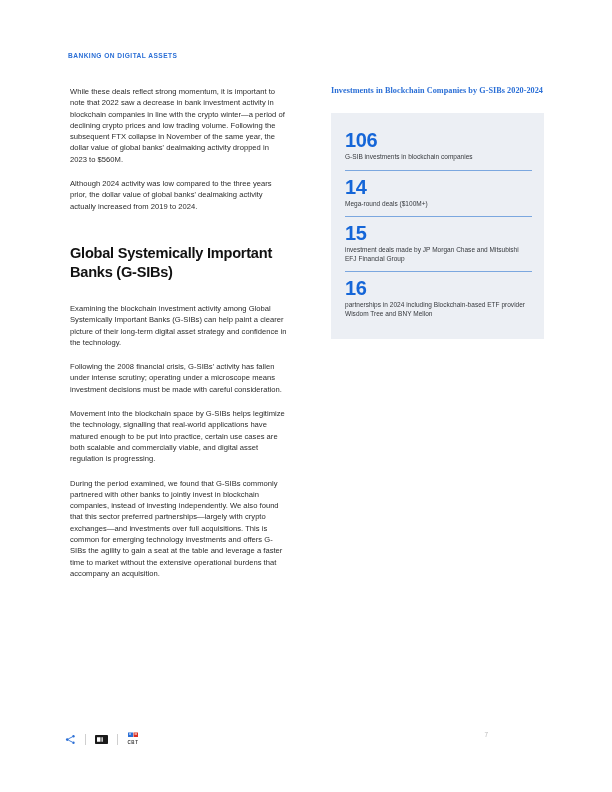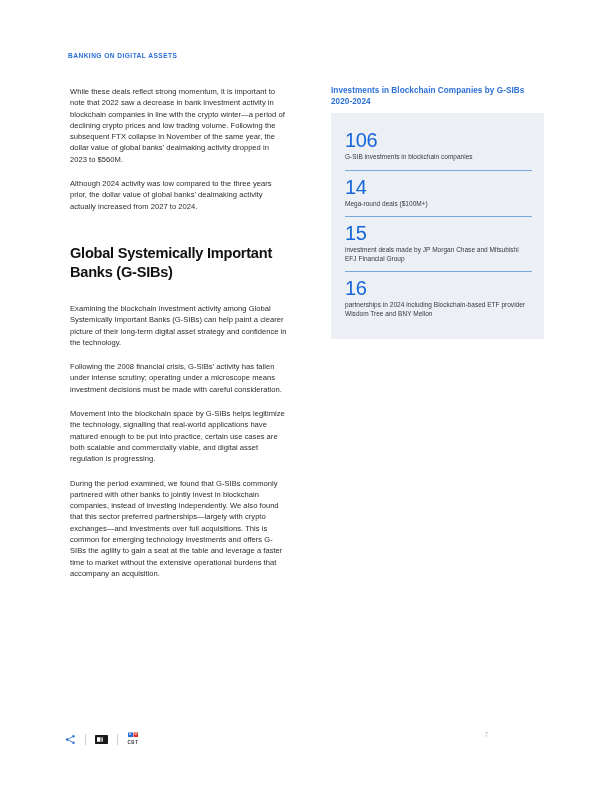--- a/index.html
+++ b/index.html
@@ -61,20 +61,21 @@
   .panel-title {
     position: absolute;
     left: 331px;
     top: 85px;
     width: 215px;
     font-size: 8.2px;
     line-height: 11.4px;
     font-weight: bold;
     color: #2b6fd6;
     letter-spacing: 0.05px;
+    font-family: Liberation Serif, serif;
   }
   .stats-panel {
     position: absolute;
     left: 331px;
     top: 113px;
     width: 215px;
     background: #eceff4;
     padding: 10px 0 12px 0;
     box-sizing: border-box;
   }
@@ -87,21 +88,21 @@
     position: absolute;
     top: 0;
     left: 14px;
     right: 14px;
     height: 1px;
     background: #7ba7df;
   }
   .stat-number {
     font-size: 20px;
     line-height: 22px;
-    font-weight: normal;
+    font-weight: bold;
     color: #1566d8;
     letter-spacing: -0.4px;
     margin-bottom: 2px;
   }
   .stat-label {
     font-size: 6.5px;
     line-height: 8.6px;
     color: #36393d;
     letter-spacing: 0.02px;
   }
@@ -147,21 +148,21 @@
 <body>
 
 <div class="page">
 
   <div class="running-header">BANKING ON DIGITAL ASSETS</div>
 
   <div class="left-col">
 
     <p class="body-para">While these deals reflect strong momentum, it is important to note that 2022 saw a decrease in bank investment activity in blockchain companies in line with the crypto winter—a period of declining crypto prices and low trading volume. Following the subsequent FTX collapse in November of the same year, the dollar value of global banks' dealmaking activity dropped in 2023 to $560M.</p>
 
-    <p class="body-para">Although 2024 activity was low compared to the three years prior, the dollar value of global banks' dealmaking activity actually increased from 2027 to 2024.</p>
+    <p class="body-para">Although 2024 activity was low compared to the three years prior, the dollar value of global banks' dealmaking activity actually increased from 2019 to 2024.</p>
 
     <h2 class="section-heading">Global Systemically Important Banks (G-SIBs)</h2>
 
     <p class="body-para">Examining the blockchain investment activity among Global Systemically Important Banks (G-SIBs) can help paint a clearer picture of their long-term digital asset strategy and confidence in the technology.</p>
 
     <p class="body-para">Following the 2008 financial crisis, G-SIBs' activity has fallen under intense scrutiny; operating under a microscope means investment decisions must be made with careful consideration.</p>
 
     <p class="body-para">Movement into the blockchain space by G-SIBs helps legitimize the technology, signalling that real-world applications have matured enough to be put into practice, certain use cases are both scalable and commercially viable, and digital asset regulation is progressing.</p>
 
     <p class="body-para">During the period examined, we found that G-SIBs commonly partnered with other banks to jointly invest in blockchain companies, instead of investing independently. We also found that this sector preferred partnerships—largely with crypto exchanges—and investments over full acquisitions. This is common for emerging technology investments and offers G-SIBs the agility to gain a seat at the table and leverage a faster time to market without the extensive operational burdens that accompany an acquisition.</p>

